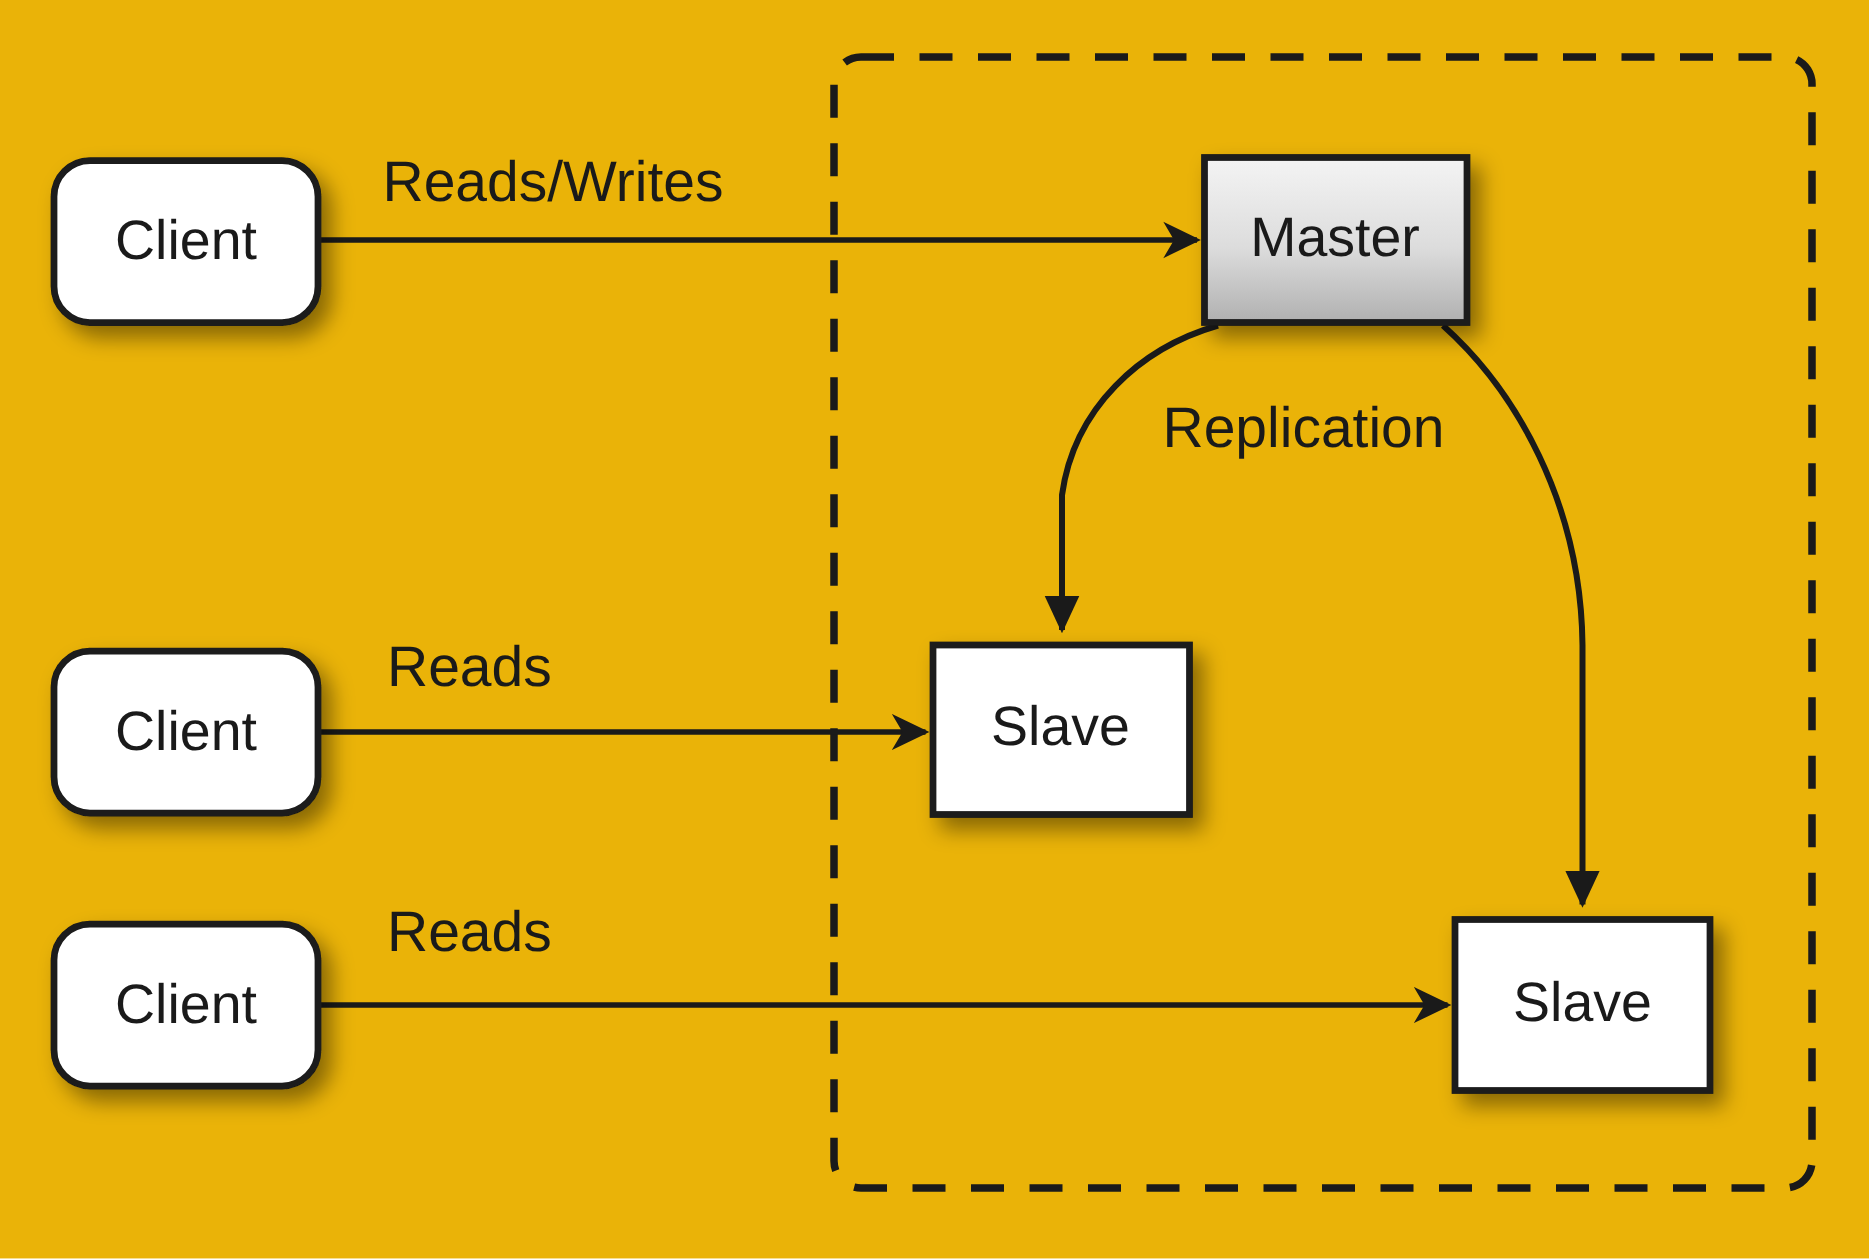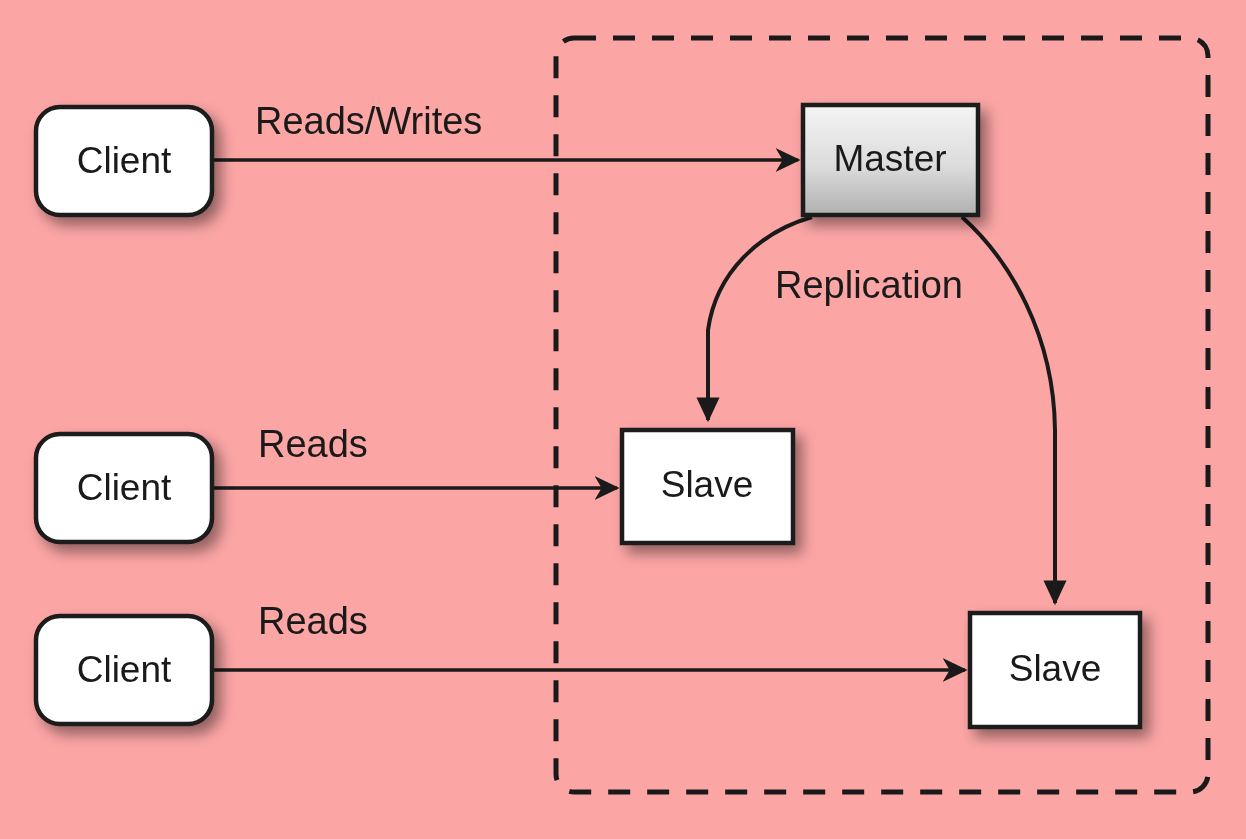--- a/index.html
+++ b/index.html
@@ -10,21 +10,21 @@
   body {
     font-family: "Liberation Sans", sans-serif;
     width: 1246px;
     height: 839px;
     overflow: hidden;
   }
   #canvas-root {
     position: relative;
     width: 1246px;
     height: 839px;
-    background: #fca5a5;
+    background: #eab308;
   }
   #diagram-svg {
     position: absolute;
     top: 0;
     left: 0;
     width: 1246px;
     height: 839px;
     display: block;
   }
   .node-label {

